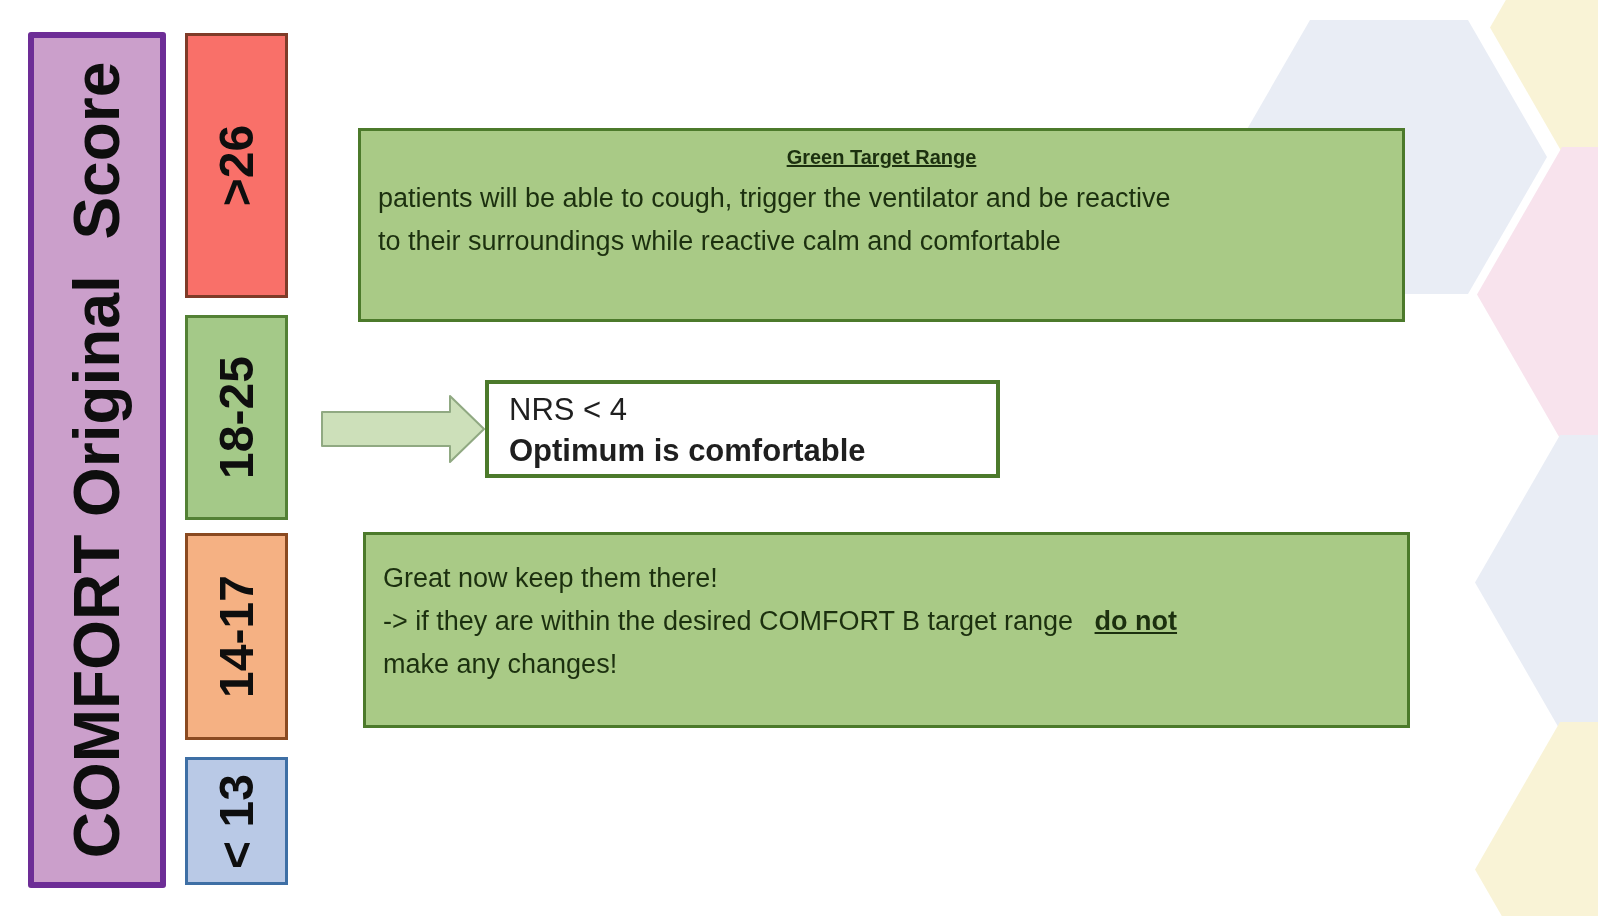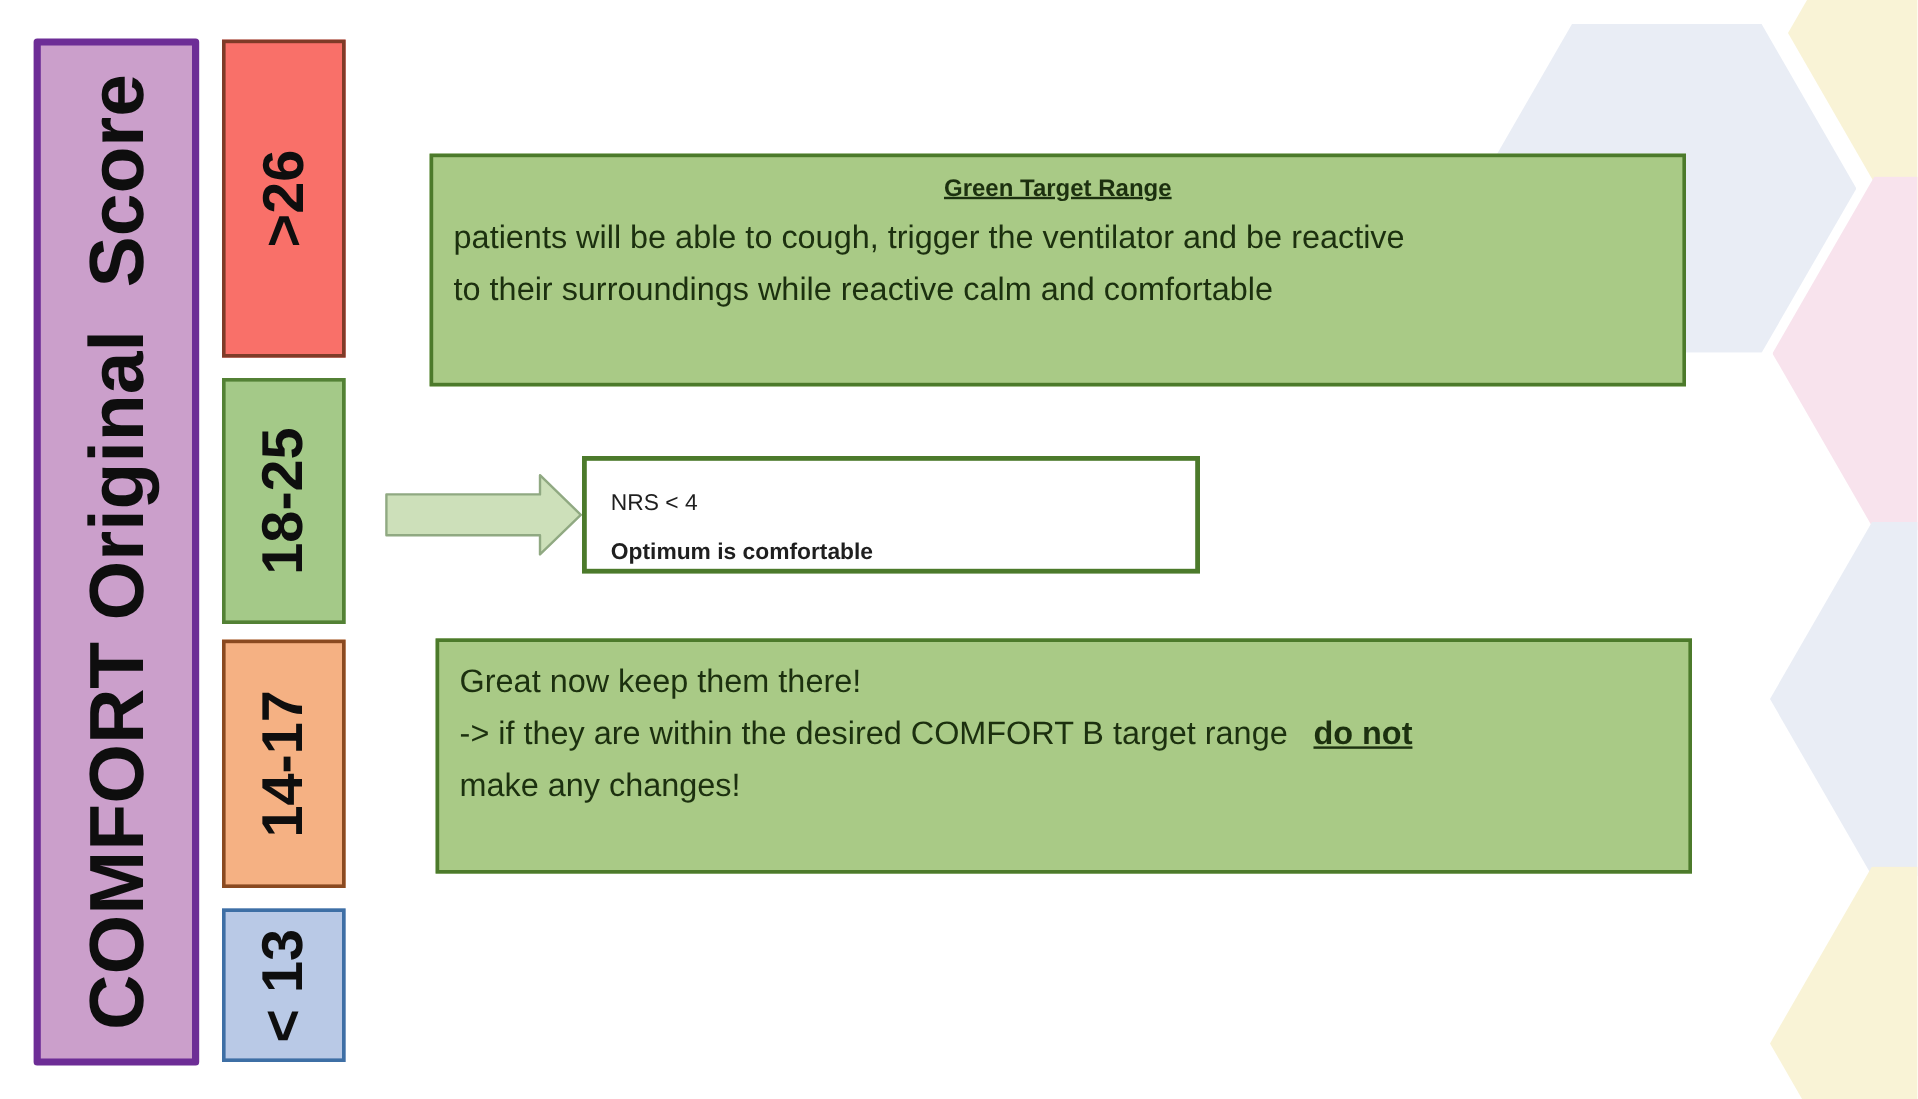--- a/index.html
+++ b/index.html
@@ -58,39 +58,39 @@
   
   .green-box {
     position: absolute;
     box-sizing: border-box;
     border: 3px solid;
     font-size: 27px;
     line-height: 43px;
     padding: 6px 17px;
   }
   .box-target { left: 358px; top: 128px; width: 1047px; height: 194px; }
-  .box-keep   { left: 363px; top: 532px; width: 1047px; height: 196px; padding-top: 12px; }
+  .box-keep   { left: 363px; top: 532px; width: 1047px; height: 196px; padding-top: 22px; }
   .box-title {
     text-align: center;
     font-weight: bold;
     text-decoration: underline;
     font-size: 20px;
     line-height: 40px;
   }
   .bold-underline { font-weight: bold; text-decoration: underline; margin-left: 14px; }
 
   
   .nrs-box {
     position: absolute;
     left: 485px; top: 380px; width: 515px; height: 98px;
     box-sizing: border-box;
     border: 4px solid;
-    font-size: 19px;
+    font-size: 31px;
     line-height: 41px;
-    padding: 15px 20px;
+    padding: 5px 20px;
     color: #1f1f1f;
   }
   .nrs-line2 { font-weight: bold; }
 
   .arrow-svg { position: absolute; left: 320px; top: 392px; width: 168px; height: 74px; }
 </style>
 </head>
 <body>
 
 <div class="canvas" style="background: rgb(255, 255, 255);">

